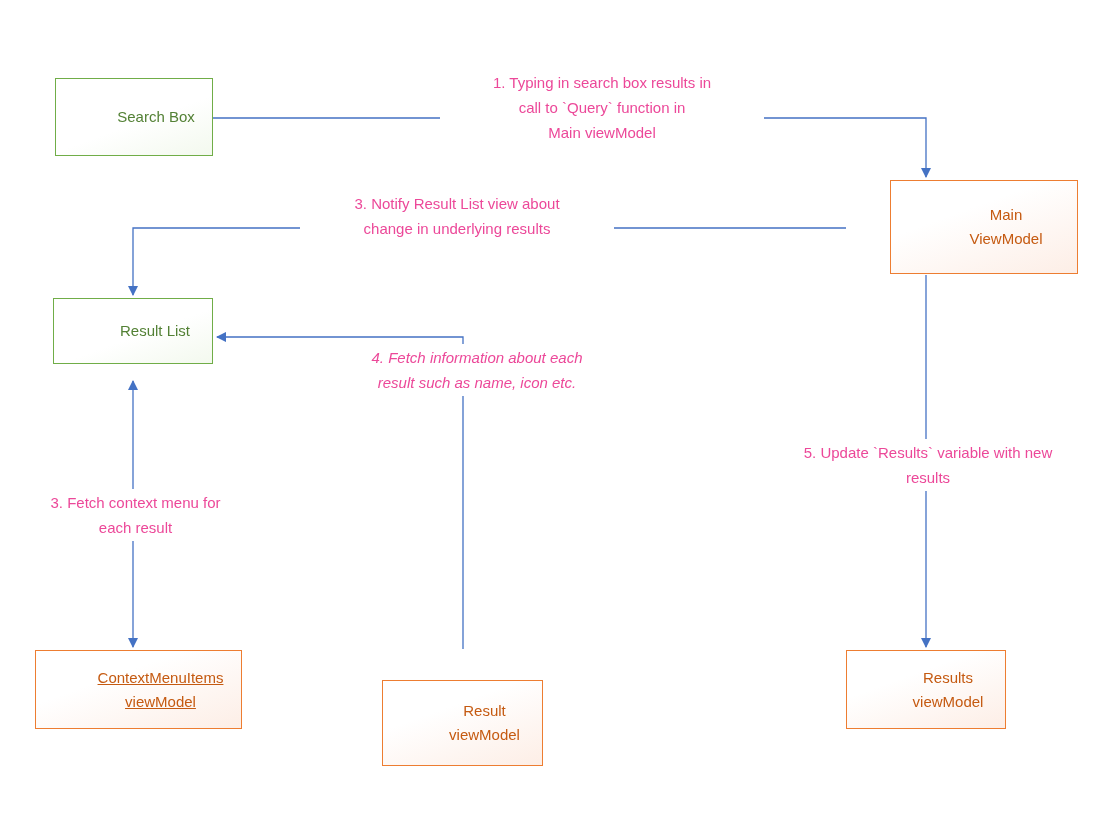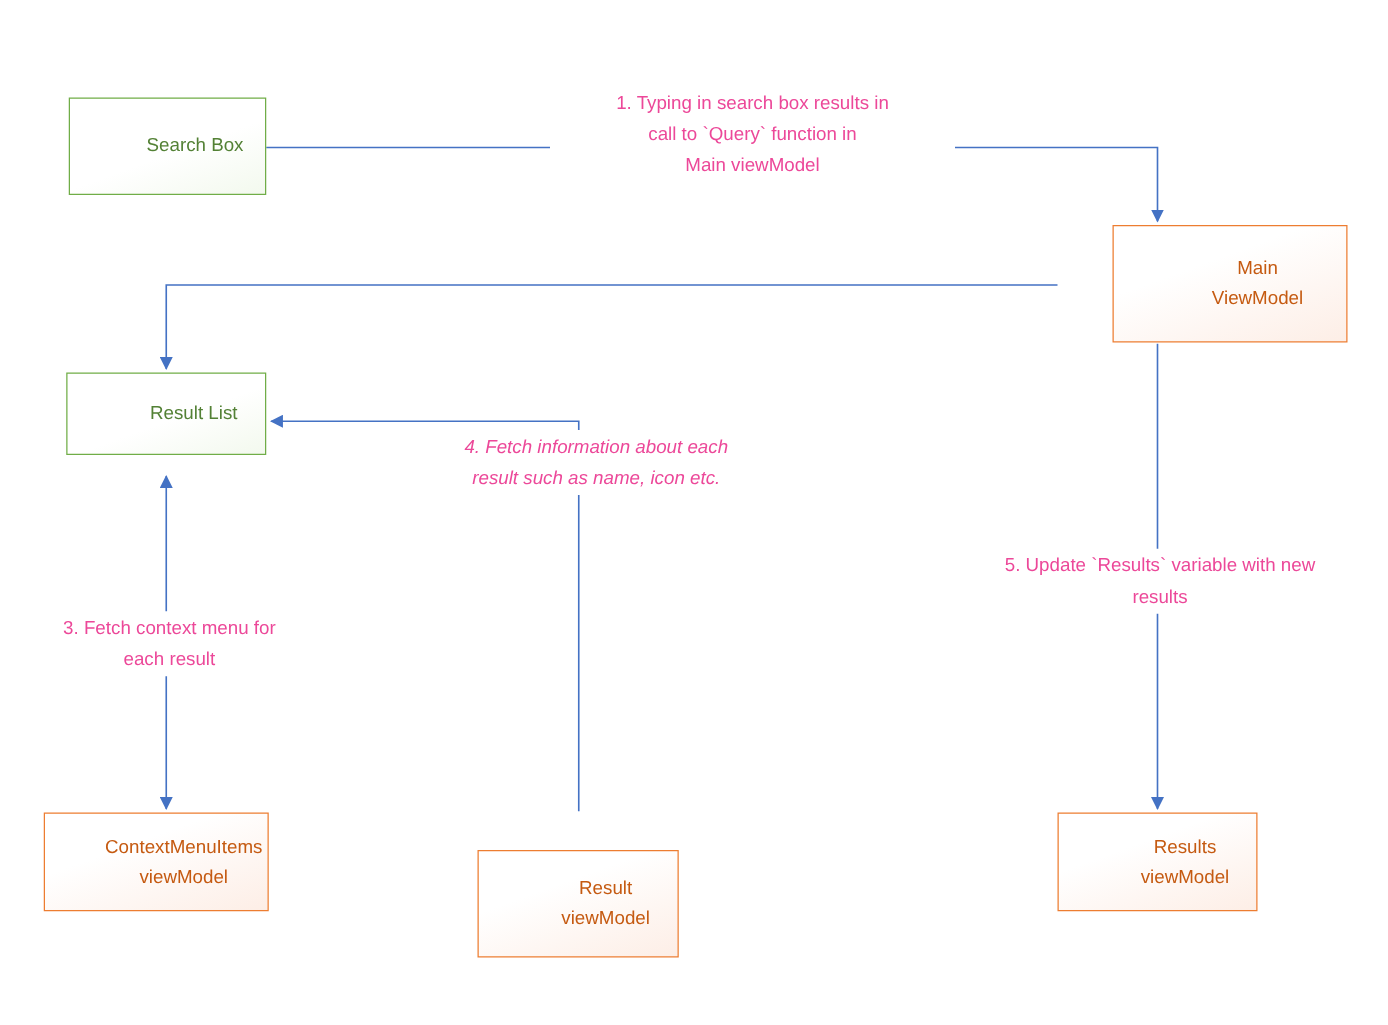--- a/index.html
+++ b/index.html
@@ -85,35 +85,37 @@
     <line x1="133" y1="381" x2="133" y2="647" marker-start="url(#arrow)" marker-end="url(#arrow)"></line>
   </svg>
 
   <div class="note" style="left:440px; top:69px; width:320px;">1. Typing in search box results in
 call to `Query` function in
 Main viewModel</div>
 
   <div class="note" style="left:756px; top:439px; width:340px;">5. Update `Results` variable with new
 results</div>
 
+  <div class="note" style="left:300px; top:190px; width:310px;">3. Notify Result List view about
+change in underlying results</div>
 
   <div class="note" style="left:320px; top:344px; width:310px;font-style:italic;">4. Fetch information about each
 result such as name, icon etc.</div>
 
   <div class="note" style="left:23px; top:489px; width:221px;">3. Fetch context menu for
 each result</div>
 
   <div class="node green" style="left:55px; top:78px; width:158px; height:78px;">Search Box</div>
 
   <div class="node orange" style="left:890px; top:180px; width:188px; height:94px;">Main
 ViewModel</div>
 
   <div class="node green" style="left:53px; top:298px; width:160px; height:66px;">Result List</div>
 
-  <div class="node orange" style="left:35px; top:650px; width:180px; height:79px;">ContextMenuItems
+  <div class="node orange" style="left:35px; top:650px; width:207px; height:79px;text-decoration:underline;">ContextMenuItems
 viewModel</div>
 
   <div class="node orange" style="left:382px; top:680px; width:161px; height:86px;">Result
 viewModel</div>
 
   <div class="node orange" style="left:846px; top:650px; width:160px; height:79px;">Results
 viewModel</div>
 
 </div>
 

